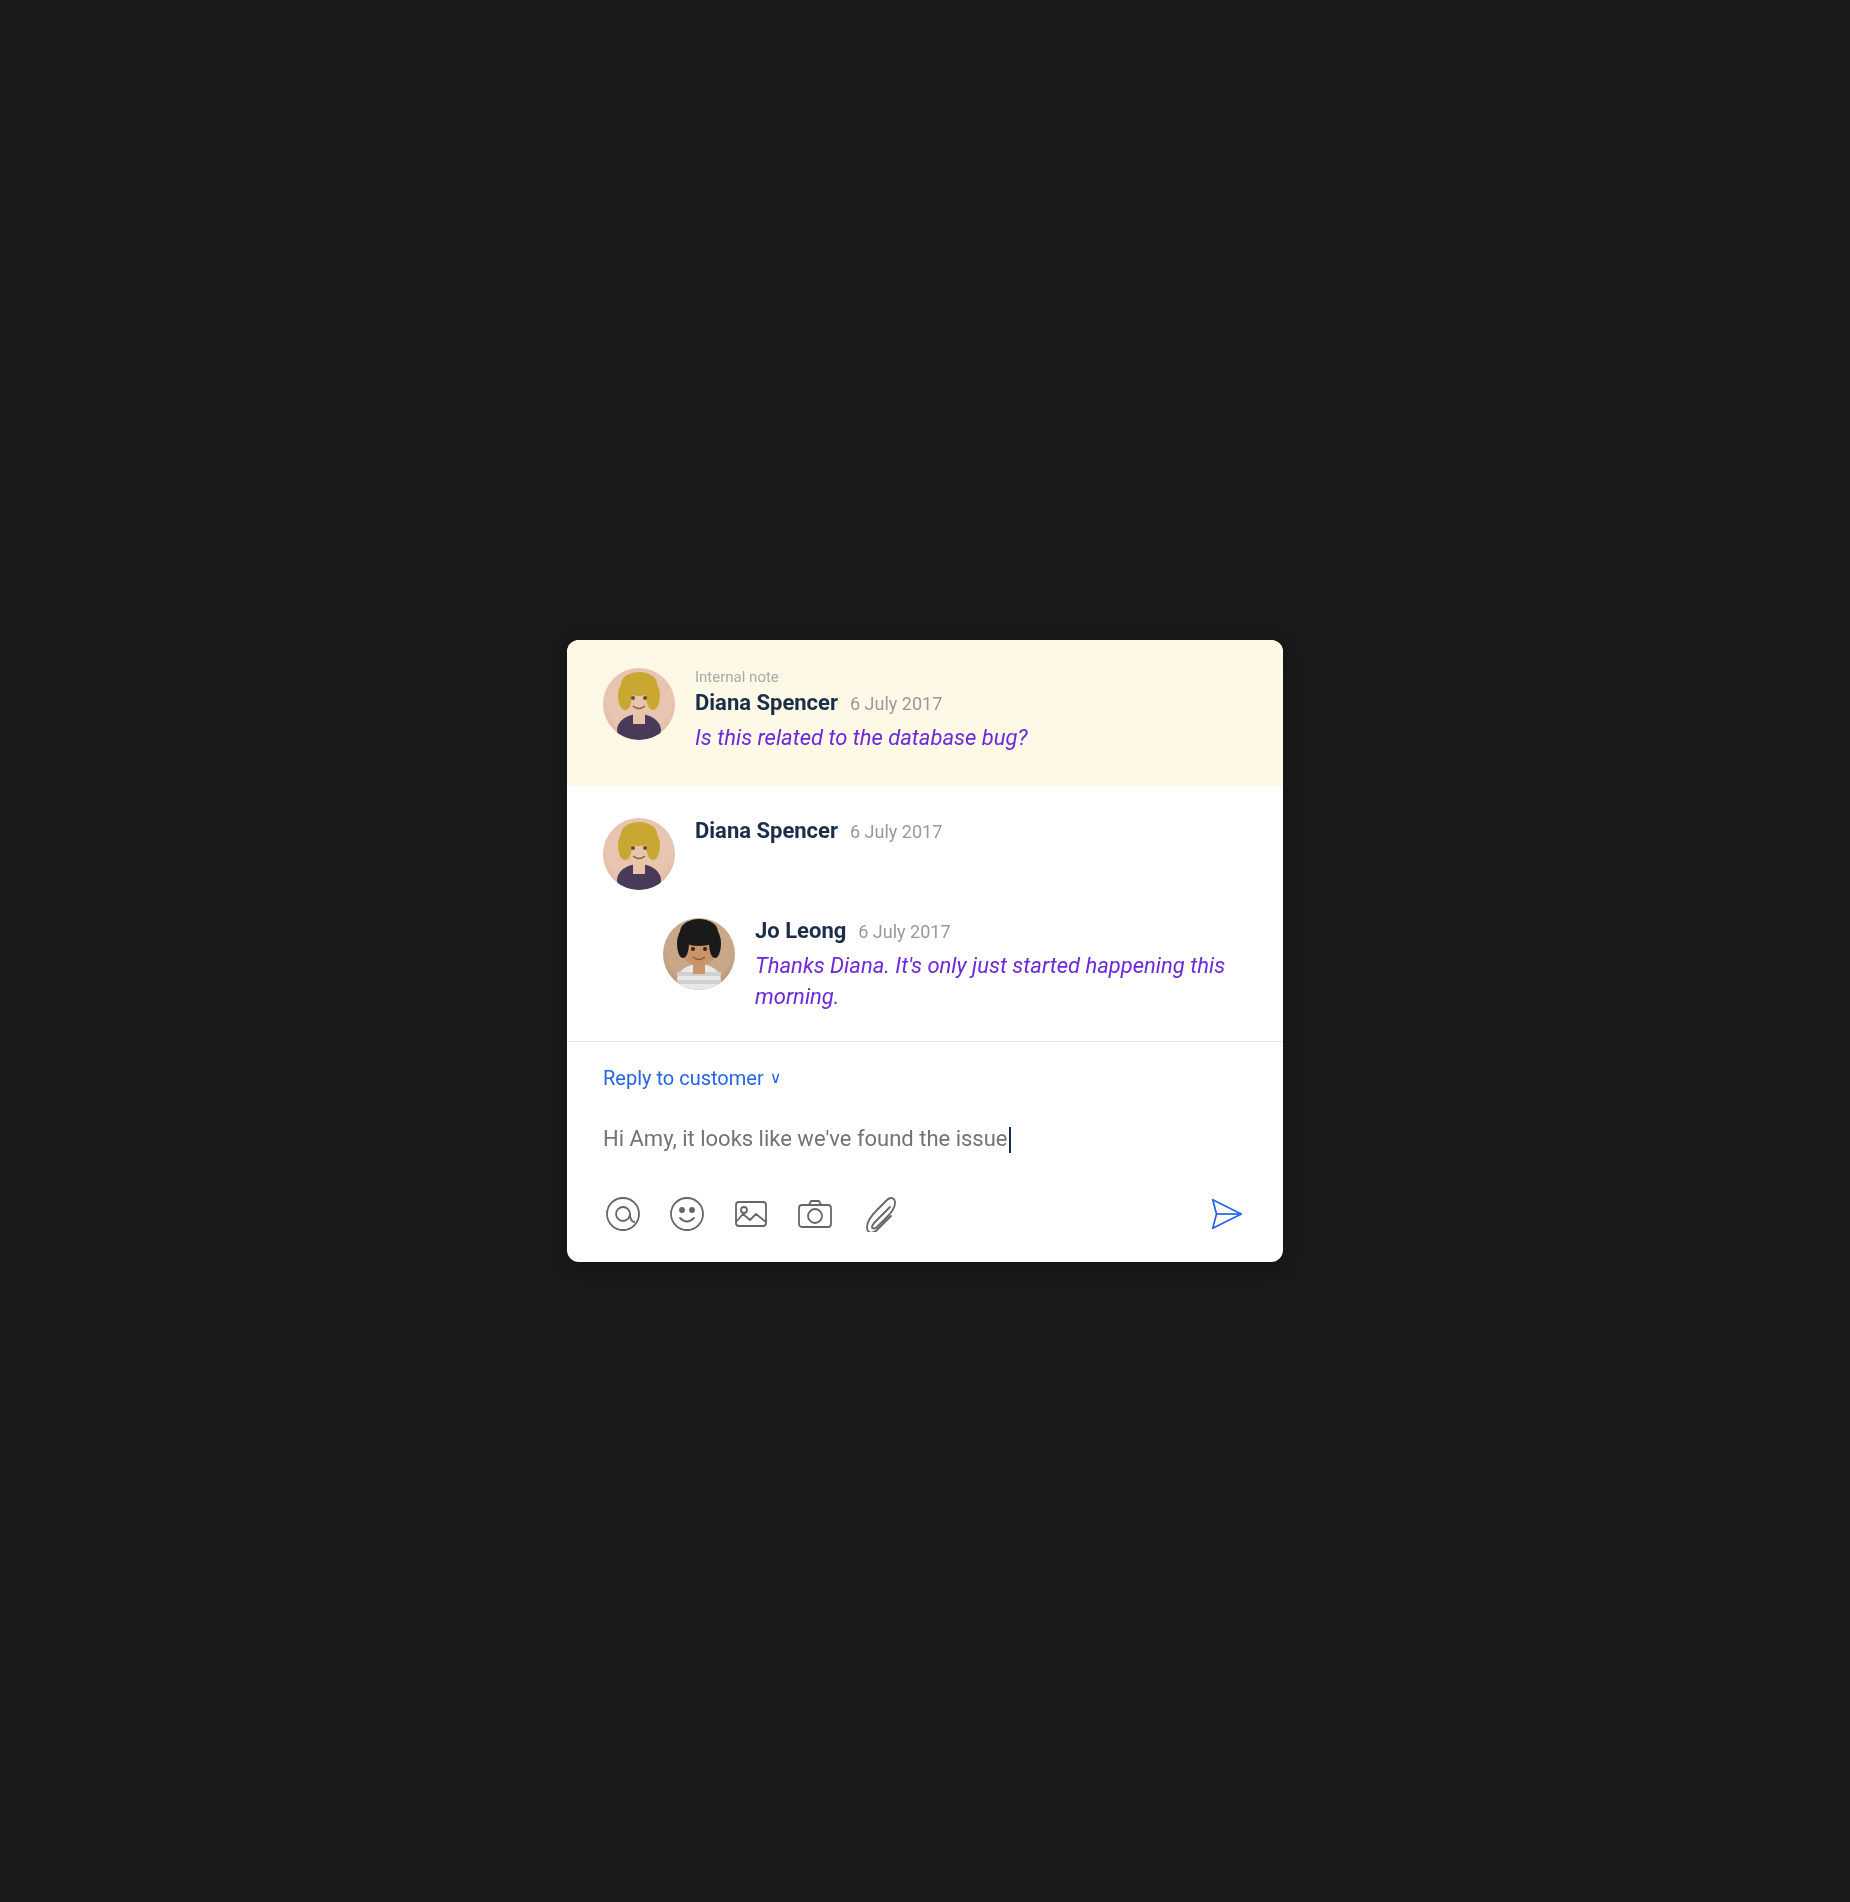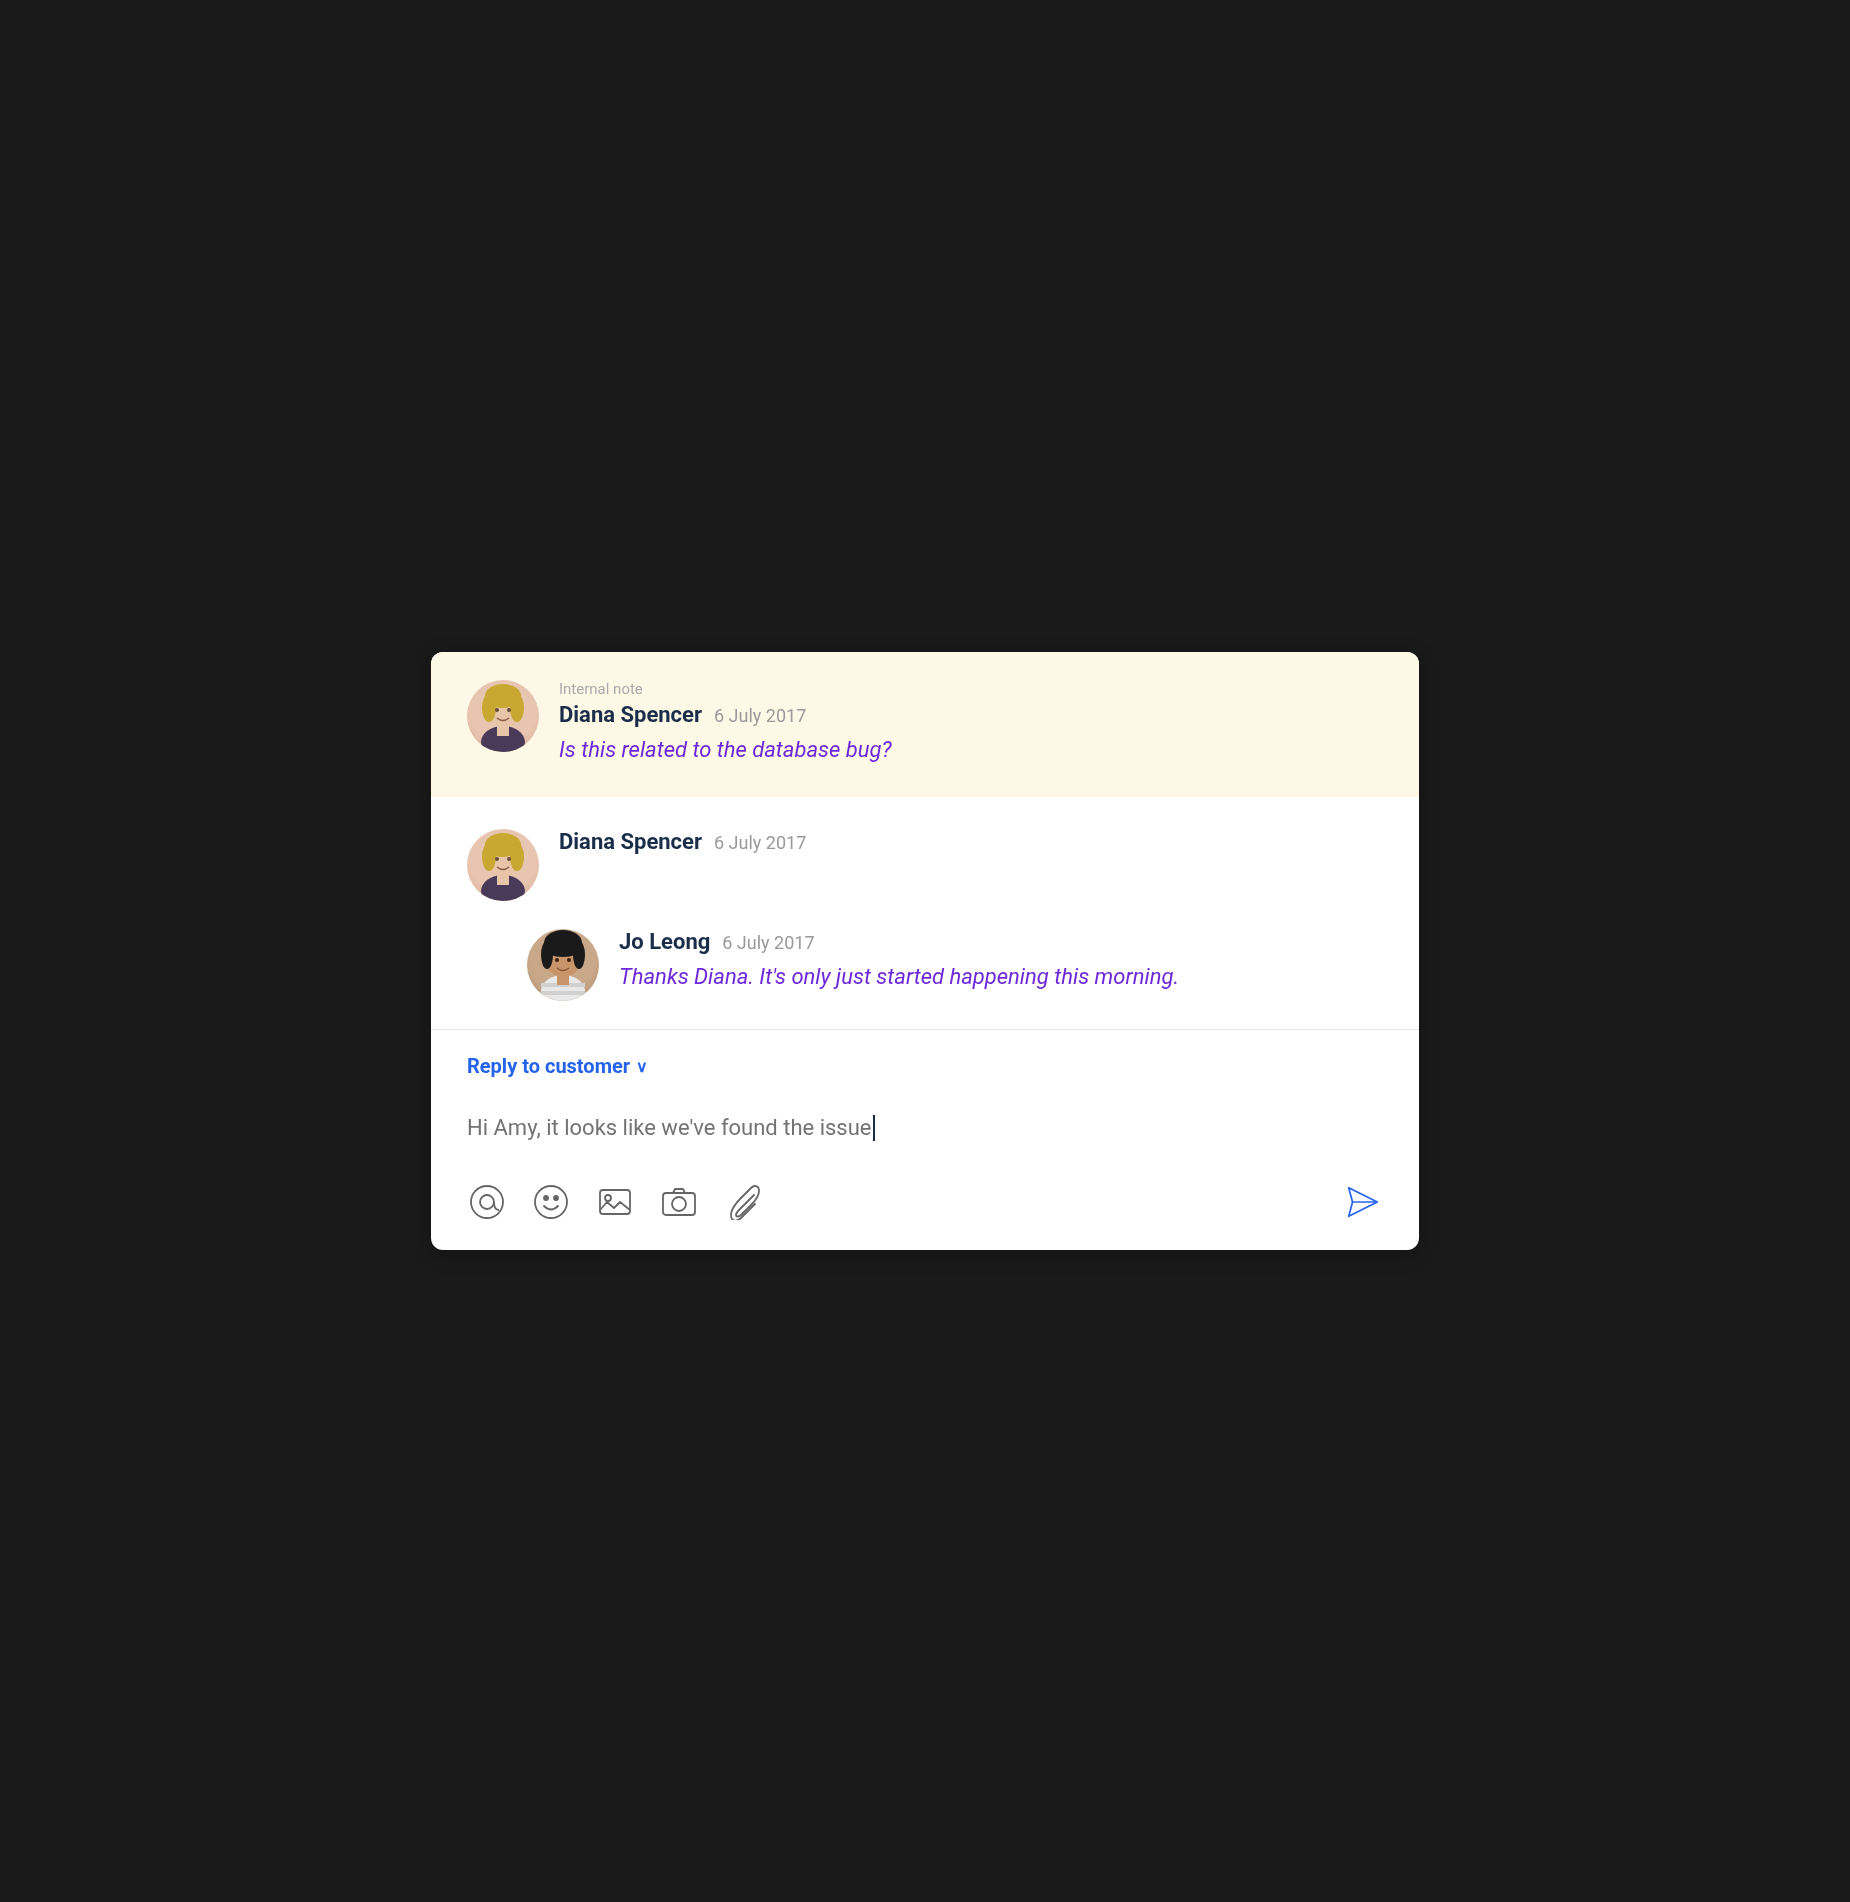--- a/index.html
+++ b/index.html
@@ -13,21 +13,21 @@
       display: flex;
       justify-content: center;
       align-items: center;
       min-height: 100vh;
       font-family: -apple-system, BlinkMacSystemFont, 'Segoe UI', Roboto, sans-serif;
     }
 
     .card {
       background: #ffffff;
       border-radius: 12px;
-      width: 988px;
+      width: 716px;
       overflow: hidden;
       box-shadow: 0 4px 20px rgba(0,0,0,0.3);
     }
 
     
     .internal-note {
       background: #fef9e7;
       padding: 28px 36px 32px 36px;
       display: flex;
       gap: 20px;
@@ -116,21 +116,21 @@
     .reply-area {
       padding: 24px 36px 28px 36px;
     }
 
     .reply-to-customer {
       display: flex;
       align-items: center;
       gap: 6px;
       color: #2563eb;
       font-size: 20px;
-      font-weight: 700;
+      font-weight: 400;
       margin-bottom: 20px;
       cursor: pointer;
     }
 
     .reply-to-customer .chevron {
       font-size: 16px;
     }
 
     .reply-input {
       font-size: 22px;

